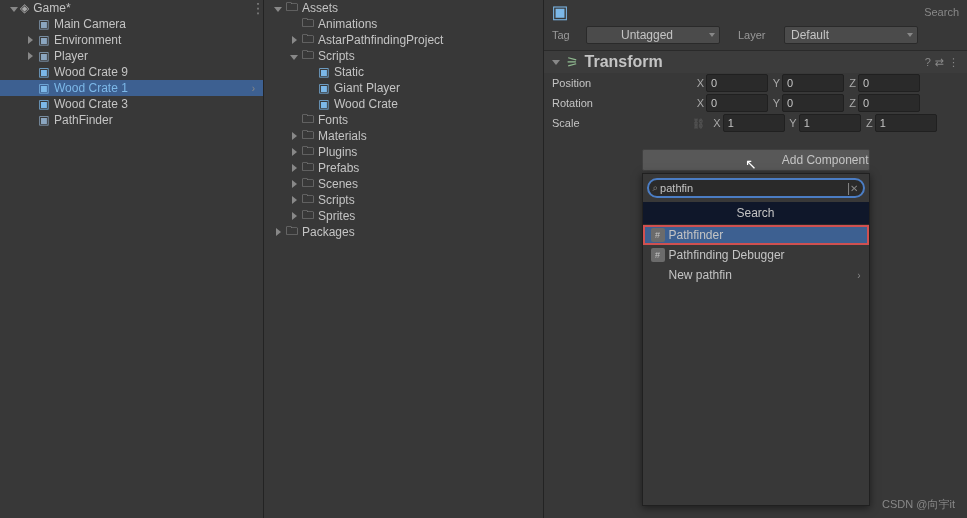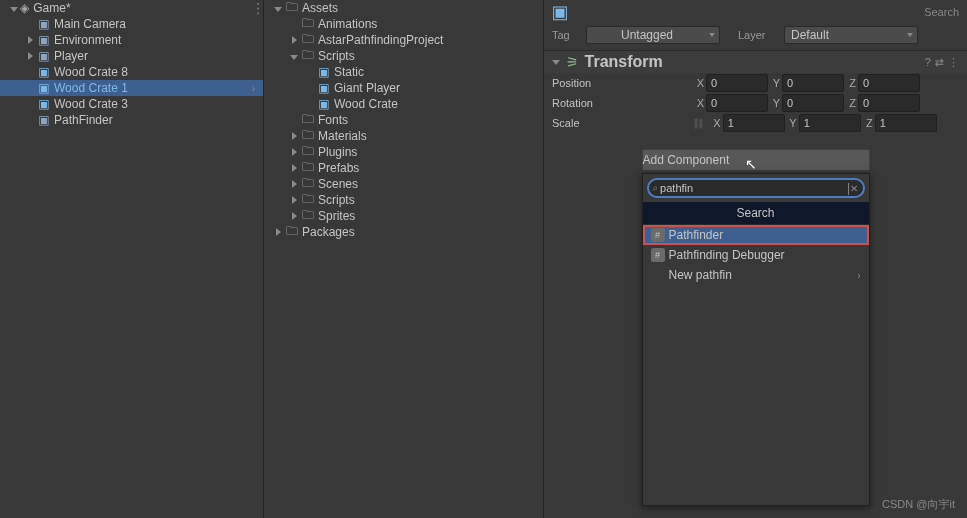--- a/index.html
+++ b/index.html
@@ -31,21 +31,21 @@
     .transform-header { display: flex; align-items: center; background: #3c3c3c; padding: 3px 8px; height: 22px; }
     .transform-header .caret-down { margin-right: 6px; }
     .transform-title { font-weight: bold; font-size: 16px; flex: 1; }
     .transform-icons { display: flex; gap: 4px; }
     .transform-icons span { color: #888; font-size: 11px; cursor: pointer; }
     .prop-row { display: flex; align-items: center; padding: 1px 8px; height: 20px; }
     .prop-label { width: 140px; font-size: 11px; }
     .axis-label { width: 14px; text-align: right; font-size: 11px; color: #aaa; padding-right: 2px; }
     .axis-input { background: #2a2a2a; border: 1px solid #202020; width: 62px; height: 18px; padding: 0 4px; font-size: 11px; color: #c4c4c4; border-radius: 2px; }
     .add-component-section { margin-top: 16px; display: flex; justify-content: center; position: relative; }
-    .add-component-btn { background: #585858; border: 1px solid #404040; width: 228px; height: 22px; display: flex; align-items: center; justify-content: flex-start; font-size: 12px; cursor: pointer; border-radius: 2px; }
+    .add-component-btn { background: #585858; border: 1px solid #404040; width: 228px; height: 22px; display: flex; align-items: center; justify-content: flex-end; font-size: 12px; cursor: pointer; border-radius: 2px; }
     .search-popup { position: absolute; top: 24px; width: 228px; background: #383838; border: 1px solid #202020; box-shadow: 0 2px 8px rgba(0,0,0,0.5); }
     .search-box { margin: 4px; background: #2a2a2a; border: 2px solid #4b7dc4; height: 20px; display: flex; align-items: center; padding: 0 4px; border-radius: 10px; }
     .search-icon-sm { color: #888; font-size: 10px; margin-right: 2px; }
     .search-input { flex: 1; background: none; border: none; outline: none; color: #c4c4c4; font-size: 11px; }
     .search-clear { color: #888; font-size: 10px; cursor: pointer; }
     .search-header { text-align: center; padding: 4px 0; font-size: 12px; background: #0f172a; border-bottom: 1px solid #2a2a2a; }
     .search-results { min-height: 280px; }
     .result-row { display: flex; align-items: center; padding: 3px 8px; height: 20px; cursor: pointer; }
     .result-row.selected { background: #3d6091; }
     .result-row.highlighted { outline: 2px solid #d05050; outline-offset: -2px; }
@@ -80,21 +80,21 @@
     <span>Environment</span>
   </div>
   <div class="tree-row indent-1">
     <span class="caret"><span class="caret-right"></span></span>
     <span class="icon cube-icon">▣</span>
     <span>Player</span>
   </div>
   <div class="tree-row indent-1">
     <span class="caret"></span>
     <span class="icon prefab-cube">▣</span>
-    <span>Wood Crate 8</span>
+    <span>Wood Crate 9</span>
   </div>
   <div class="tree-row indent-1 selected" style="position:relative;">
     <span class="caret"></span>
     <span class="icon prefab-cube">▣</span>
     <span style="color:#7cb8e8;">Wood Crate 1</span>
     <span class="hierarchy-row-caret">›</span>
   </div>
   <div class="tree-row indent-1">
     <span class="caret"></span>
     <span class="icon prefab-cube">▣</span>

